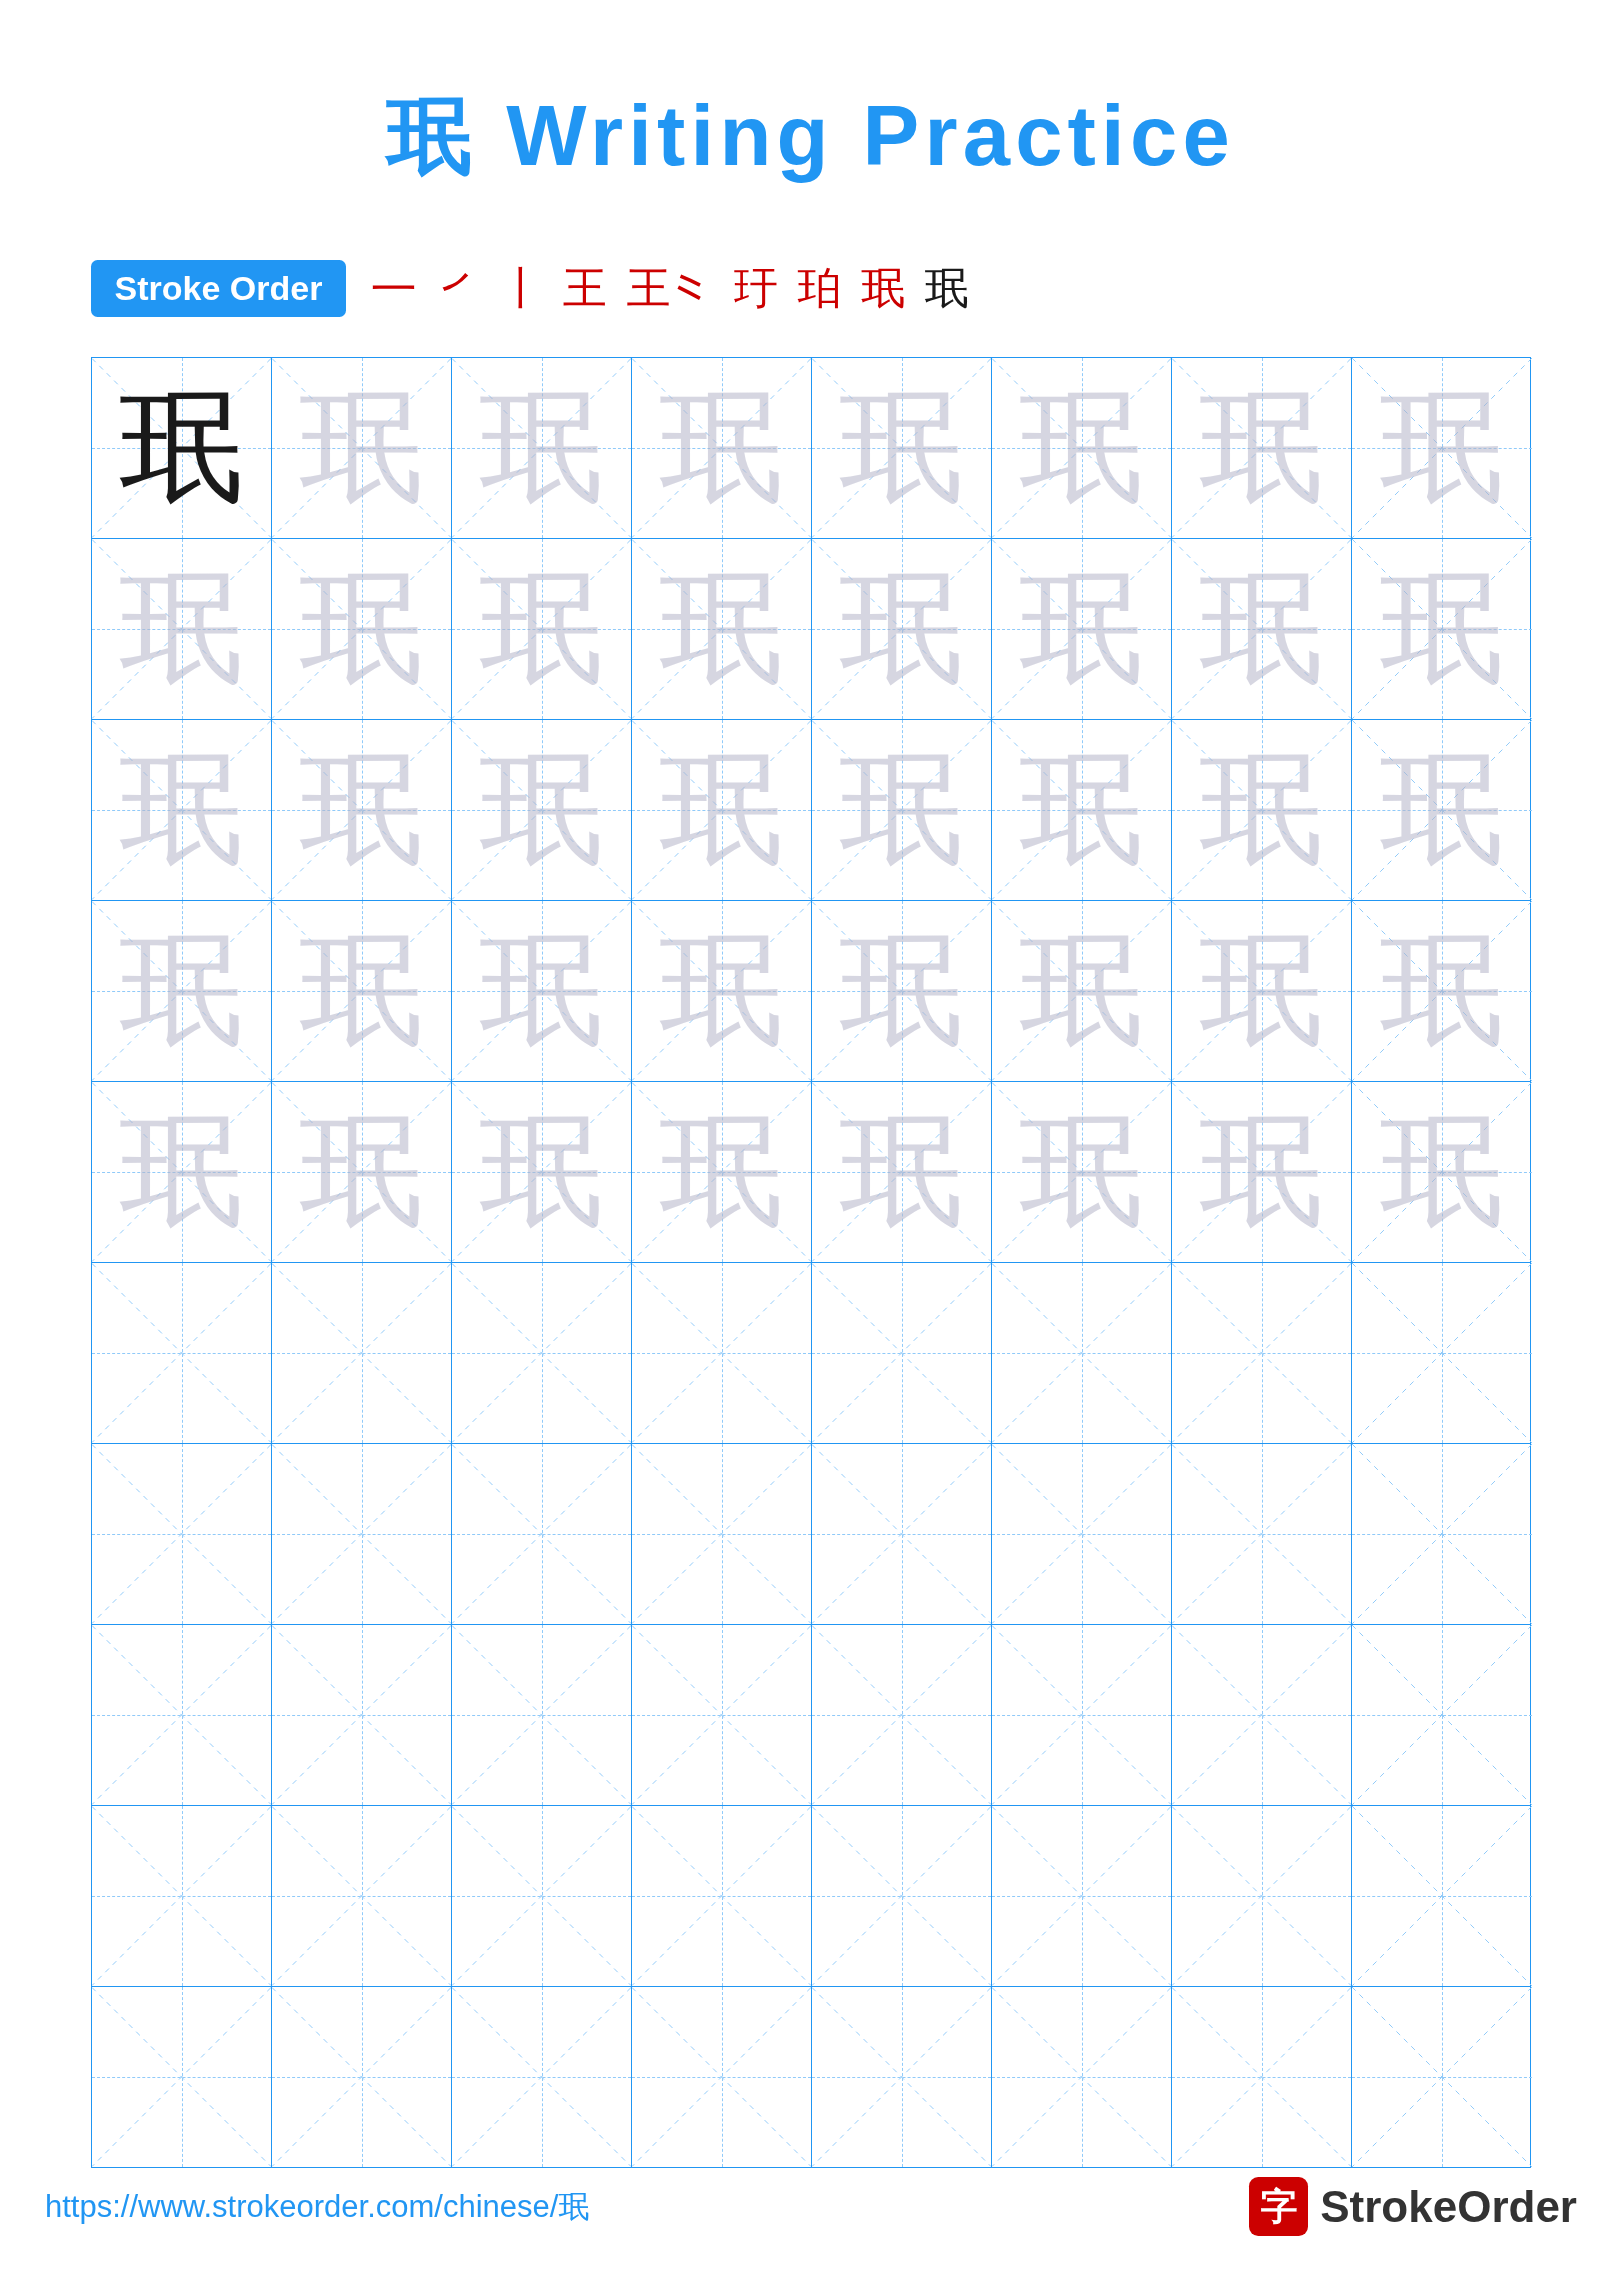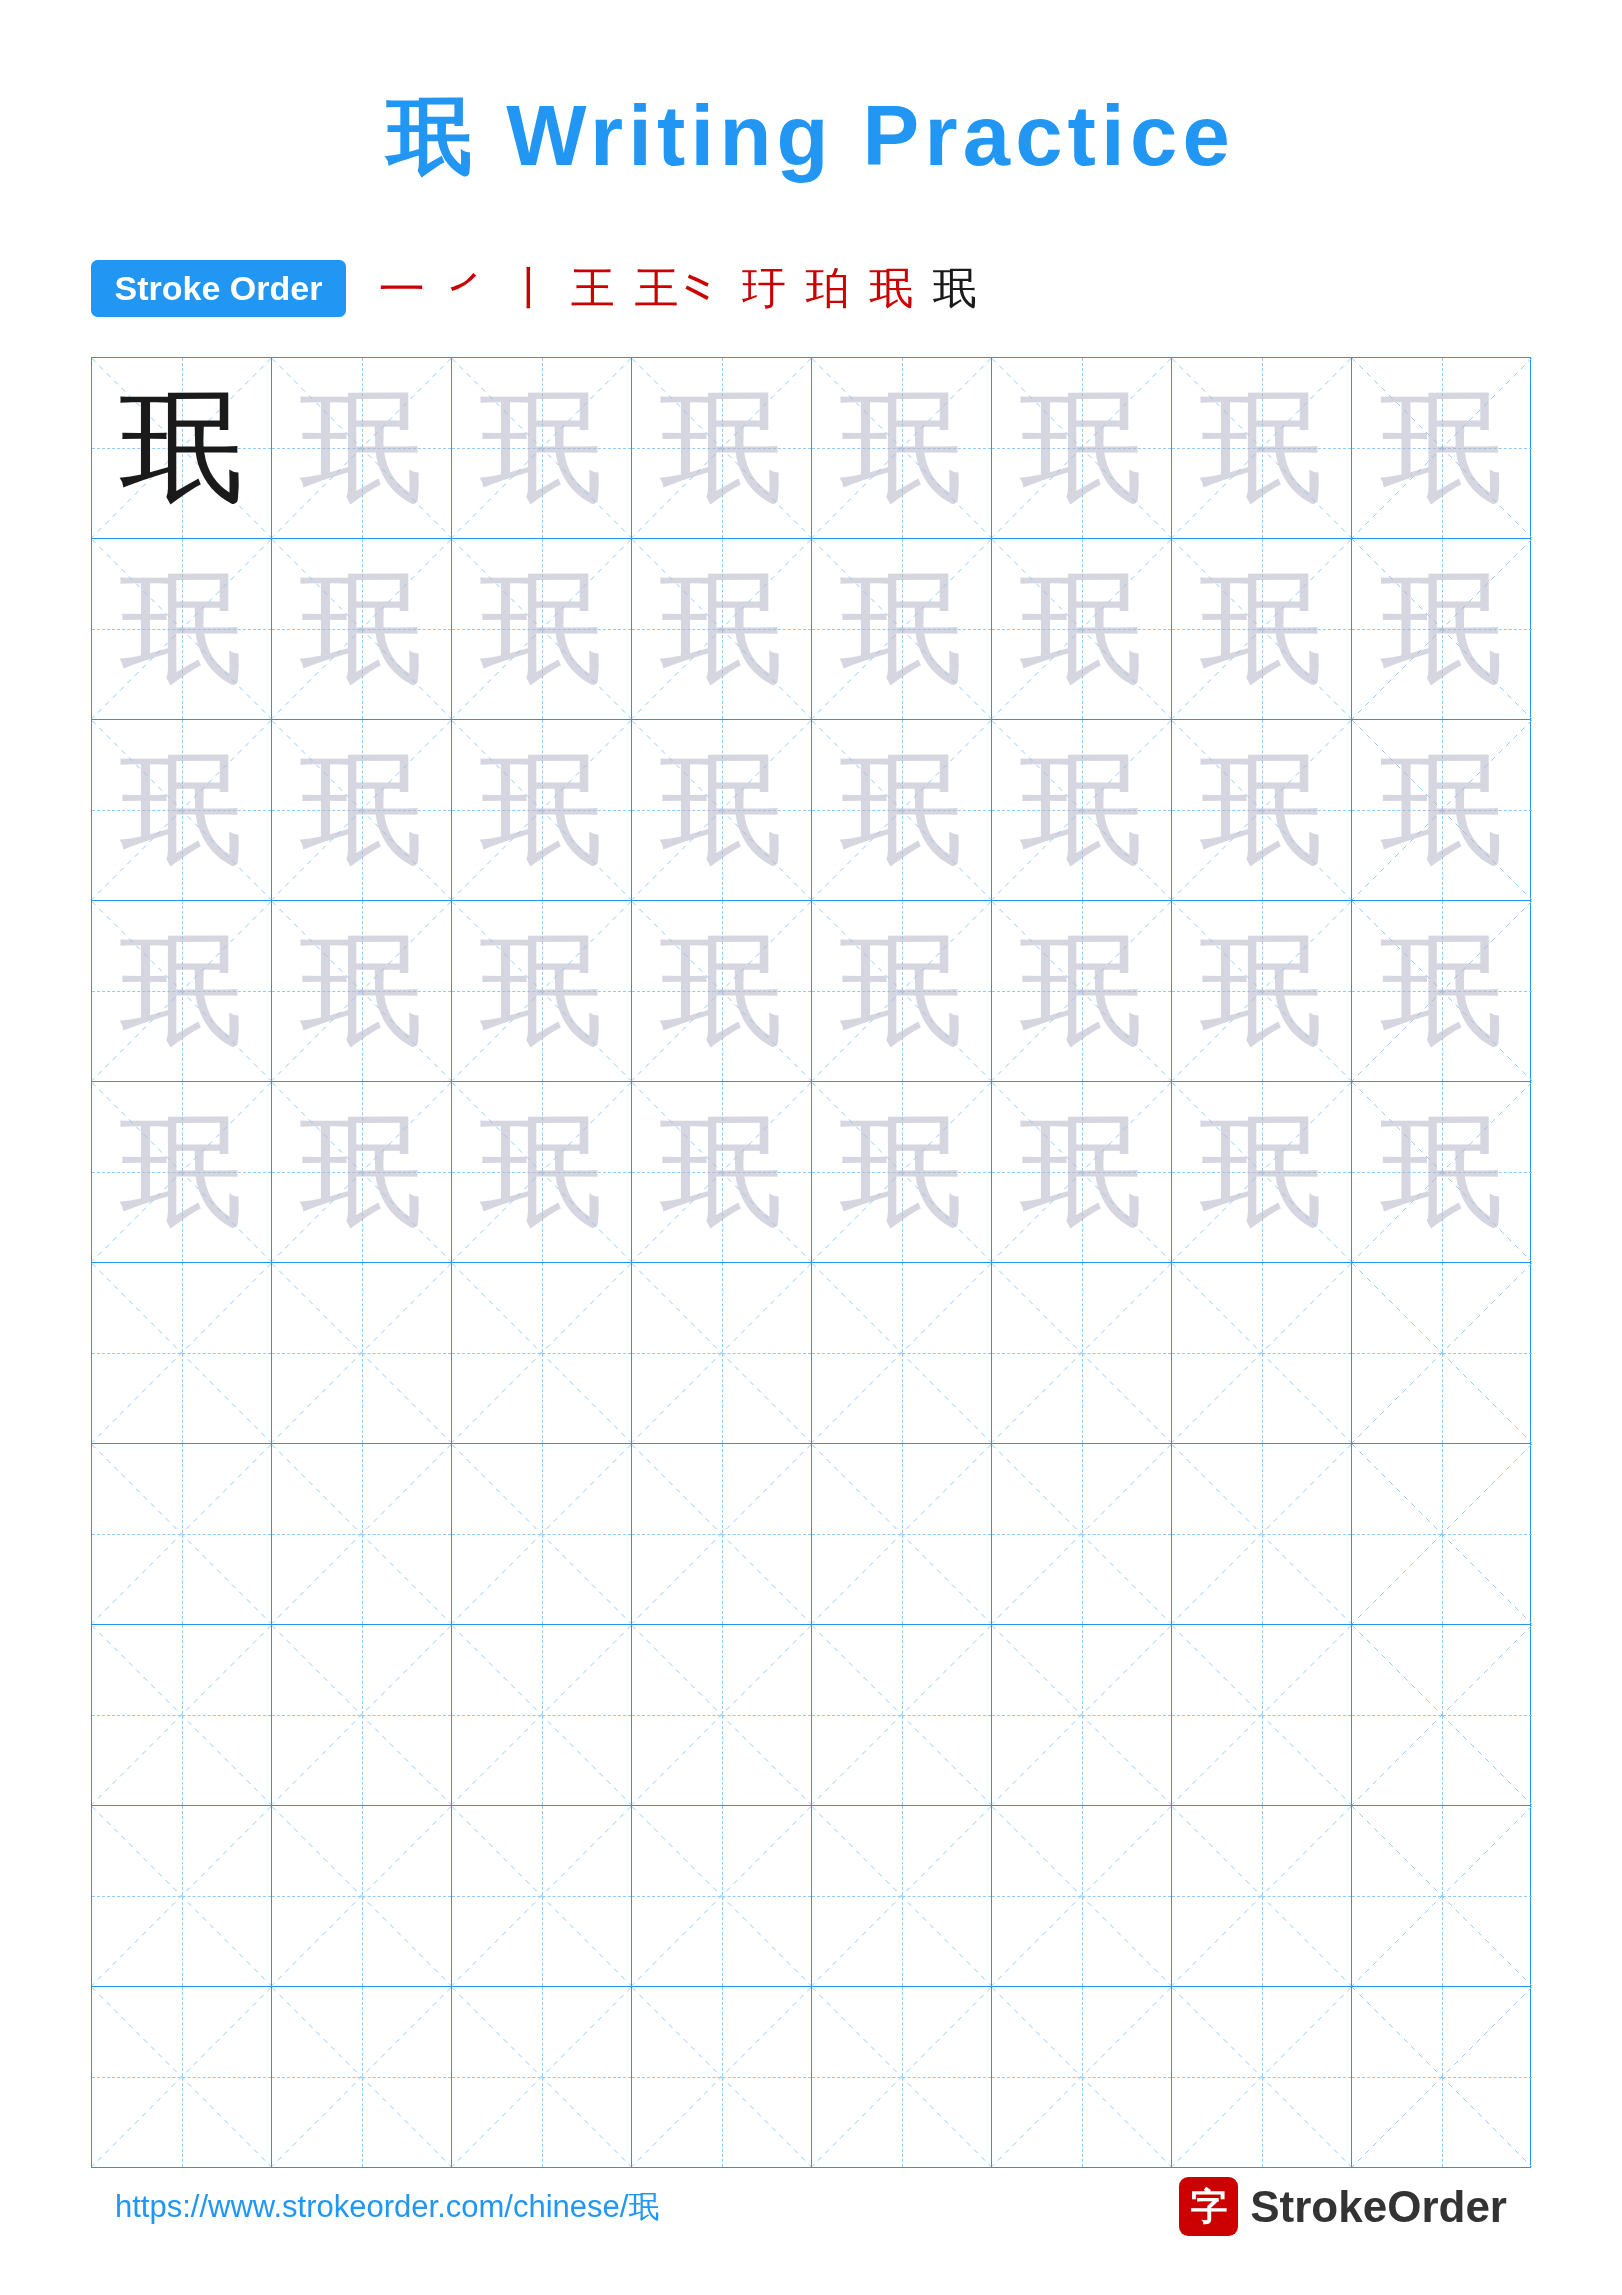--- a/index.html
+++ b/index.html
@@ -28,21 +28,21 @@
       font-weight: bold;
       color: #2196F3;
       letter-spacing: 5.2px;
       font-family: sans-serif;
     }
 
     .stroke-order-row {
       margin-top: 65px;
       display: flex;
       align-items: center;
-      gap: 34px;
+      gap: 26px;
       width: 1440px;
     }
 
     .stroke-order-badge {
       background: #2196F3;
       color: white;
       font-size: 34px;
       font-family: sans-serif;
       font-weight: bold;
       padding: 9.2px 23.6px;
@@ -146,21 +146,21 @@
 
     
     .footer {
       position: absolute;
       bottom: 59px;
       left: 0;
       width: 100%;
       display: flex;
       align-items: center;
       justify-content: space-between;
-      padding: 0 115px;
+      padding: 0 45px;
     }
 
     .footer-url {
       color: #2196F3;
       font-size: 31px;
       font-family: sans-serif;
       text-decoration: none;
     }
 
     .footer-logo {

